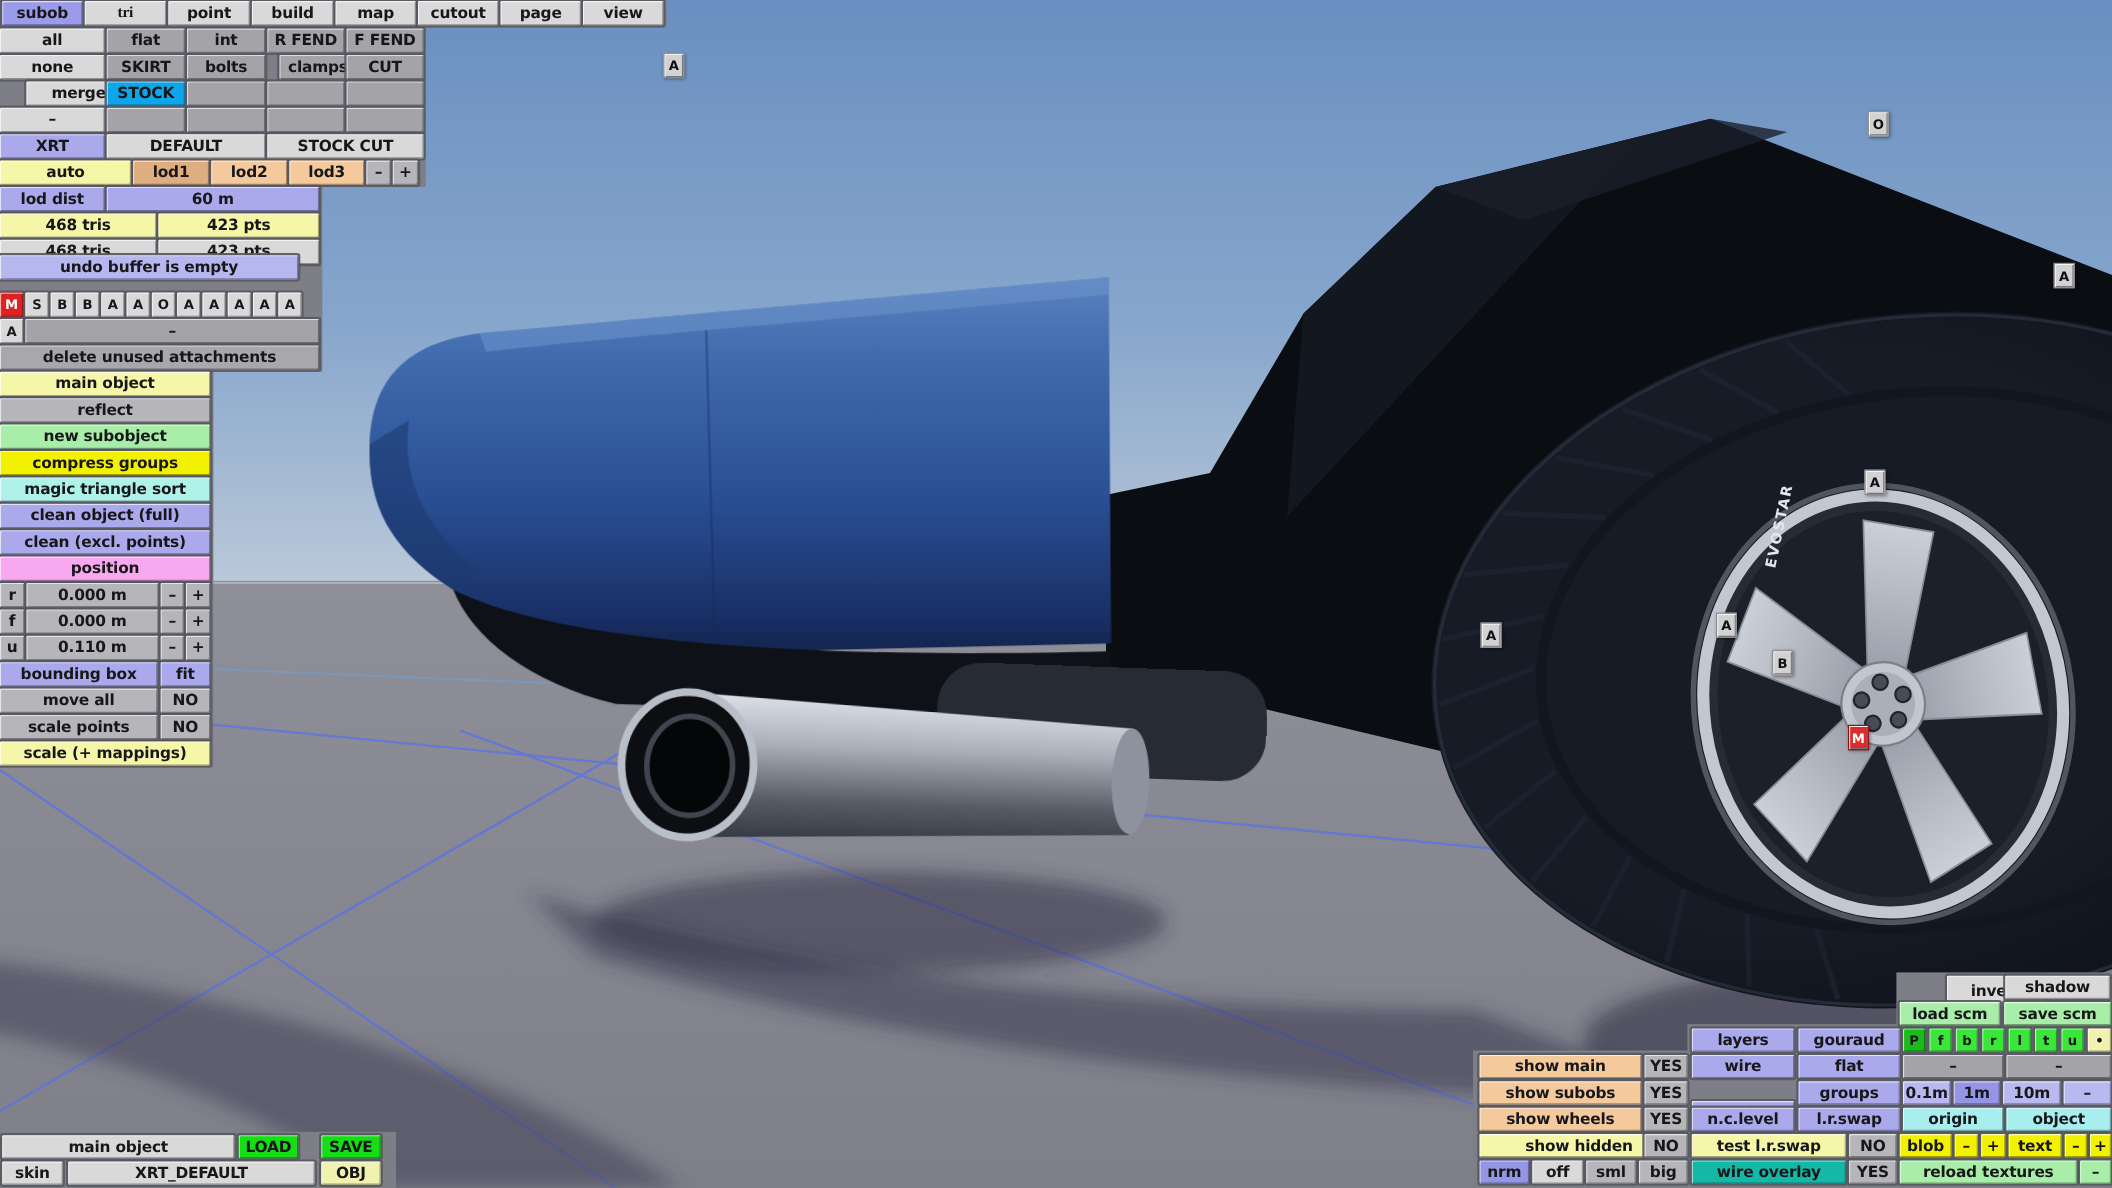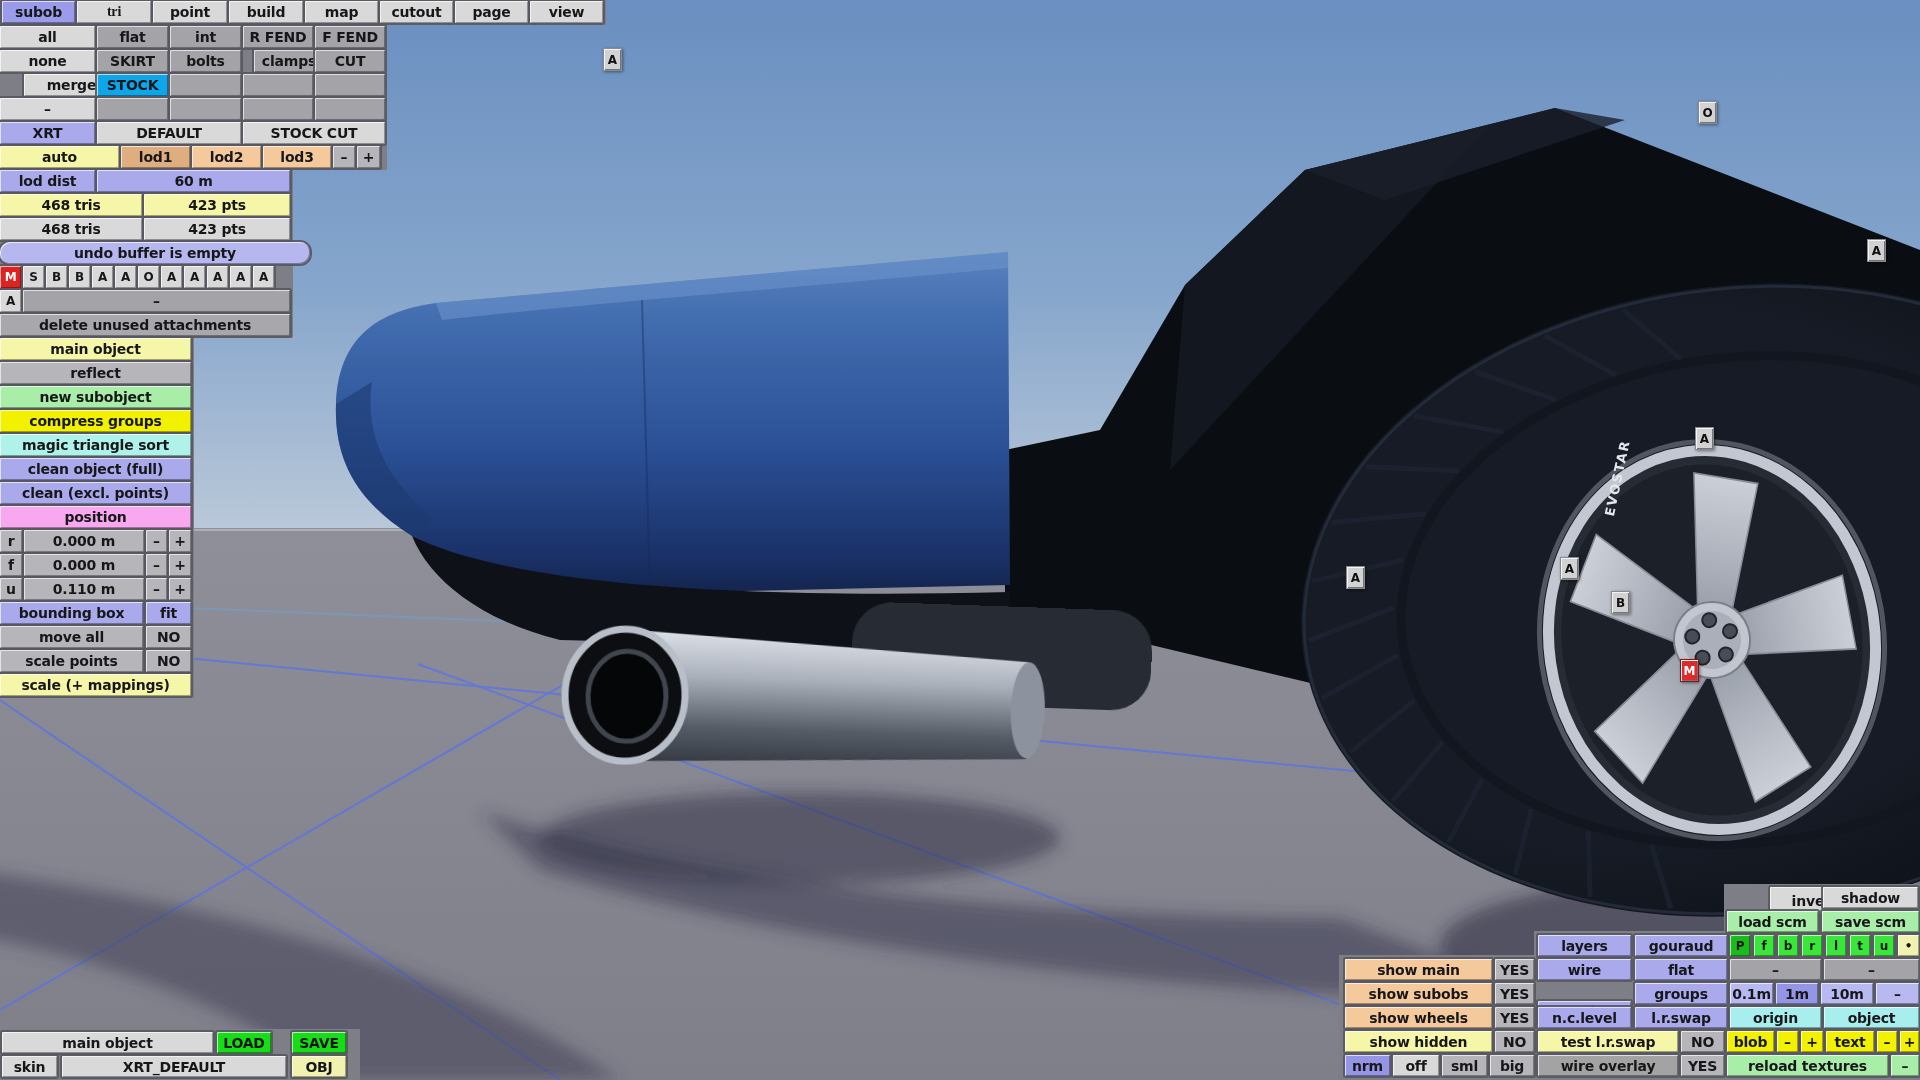--- a/index.html
+++ b/index.html
@@ -213,21 +213,21 @@
       <div class="cell" style="left: 192px; top: 146px; width: 69px; height: 22px; background: rgb(244, 201, 156);">lod2</div>
       <div class="cell" style="left: 263px; top: 146px; width: 68px; height: 22px; background: rgb(244, 201, 156);">lod3</div>
       <div class="cell" style="left: 333px; top: 146px; width: 22px; height: 22px; background: rgb(182, 182, 186);">–</div>
       <div class="cell" style="left: 357px; top: 146px; width: 23px; height: 22px; background: rgb(182, 182, 186);">+</div>
       <div class="cell" style="left: 0px; top: 170px; width: 95px; height: 22px; background: rgb(169, 169, 236);">lod dist</div>
       <div class="cell" style="left: 97px; top: 170px; width: 193px; height: 22px; background: rgb(169, 169, 236);">60 m</div>
       <div class="cell" style="left: 0px; top: 194px; width: 142px; height: 22px; background: rgb(246, 246, 168);">468 tris</div>
       <div class="cell" style="left: 144px; top: 194px; width: 146px; height: 22px; background: rgb(246, 246, 168);">423 pts</div>
       <div class="cell" style="left: 0px; top: 218px; width: 142px; height: 22px; background: rgb(217, 217, 217);">468 tris</div>
       <div class="cell" style="left: 144px; top: 218px; width: 146px; height: 22px; background: rgb(217, 217, 217);">423 pts</div>
-      <div class="cell" style="left: 0px; top: 242px; width: 310px; height: 22px; background: rgb(183, 183, 240); border-radius: 10px;">undo buffer is empty</div>
+      <div class="cell" style="left: 0px; top: 232px; width: 271px; height: 22px; background: rgb(183, 183, 240);">undo buffer is empty</div>
       <div class="cell fs12" style="left: 0px; top: 266px; width: 21px; height: 22px; background: rgb(221, 34, 34); color: rgb(255, 255, 255);">M</div>
       <div class="cell fs12" style="left: 23px; top: 266px; width: 21px; height: 22px; background: rgb(217, 217, 217);">S</div>
       <div class="cell fs12" style="left: 46px; top: 266px; width: 21px; height: 22px; background: rgb(217, 217, 217);">B</div>
       <div class="cell fs12" style="left: 69px; top: 266px; width: 21px; height: 22px; background: rgb(217, 217, 217);">B</div>
       <div class="cell fs12" style="left: 92px; top: 266px; width: 21px; height: 22px; background: rgb(217, 217, 217);">A</div>
       <div class="cell fs12" style="left: 115px; top: 266px; width: 21px; height: 22px; background: rgb(217, 217, 217);">A</div>
       <div class="cell fs12" style="left: 138px; top: 266px; width: 21px; height: 22px; background: rgb(217, 217, 217);">O</div>
       <div class="cell fs12" style="left: 161px; top: 266px; width: 21px; height: 22px; background: rgb(217, 217, 217);">A</div>
       <div class="cell fs12" style="left: 184px; top: 266px; width: 21px; height: 22px; background: rgb(217, 217, 217);">A</div>
       <div class="cell fs12" style="left: 207px; top: 266px; width: 21px; height: 22px; background: rgb(217, 217, 217);">A</div>
@@ -300,32 +300,32 @@
       <div class="cell" style="left: 1538px; top: 1007px; width: 93px; height: 21px; background: rgb(169, 169, 236);">n.c.level</div>
       <div class="cell" style="left: 1635px; top: 1007px; width: 92px; height: 21px; background: rgb(169, 169, 236);">l.r.swap</div>
       <div class="cell" style="left: 1730px; top: 1007px; width: 91px; height: 21px; background: rgb(168, 238, 238);">origin</div>
       <div class="cell" style="left: 1824px; top: 1007px; width: 95px; height: 21px; background: rgb(168, 238, 238);">object</div>
       <div class="cell" style="left: 1345px; top: 959px; width: 147px; height: 21px; background: rgb(244, 201, 156);">show main</div>
       <div class="cell" style="left: 1495px; top: 959px; width: 39px; height: 21px; background: rgb(182, 182, 186);">YES</div>
       <div class="cell" style="left: 1345px; top: 983px; width: 147px; height: 21px; background: rgb(244, 201, 156);">show subobs</div>
       <div class="cell" style="left: 1495px; top: 983px; width: 39px; height: 21px; background: rgb(182, 182, 186);">YES</div>
       <div class="cell" style="left: 1345px; top: 1007px; width: 147px; height: 21px; background: rgb(244, 201, 156);">show wheels</div>
       <div class="cell" style="left: 1495px; top: 1007px; width: 39px; height: 21px; background: rgb(182, 182, 186);">YES</div>
-      <div class="cell" style="left: 1345px; top: 1031px; width: 147px; height: 21px; background: rgb(246, 246, 168);">show hidden</div>
+      <div class="cell" style="left: 1345px; top: 1031px; width: 147px; height: 21px; background: rgb(246, 246, 168); padding-left: 17px;">show hidden</div>
       <div class="cell" style="left: 1495px; top: 1031px; width: 39px; height: 21px; background: rgb(182, 182, 186);">NO</div>
       <div class="cell" style="left: 1538px; top: 1031px; width: 140px; height: 21px; background: rgb(246, 246, 168);">test l.r.swap</div>
       <div class="cell" style="left: 1681px; top: 1031px; width: 43px; height: 21px; background: rgb(182, 182, 186);">NO</div>
       <div class="cell" style="left: 1727px; top: 1031px; width: 47px; height: 21px; background: rgb(242, 242, 0);">blob</div>
       <div class="cell" style="left: 1777px; top: 1031px; width: 21px; height: 21px; background: rgb(242, 242, 0);">–</div>
       <div class="cell" style="left: 1801px; top: 1031px; width: 22px; height: 21px; background: rgb(242, 242, 0);">+</div>
       <div class="cell" style="left: 1826px; top: 1031px; width: 48px; height: 21px; background: rgb(242, 242, 0);">text</div>
       <div class="cell" style="left: 1877px; top: 1031px; width: 20px; height: 21px; background: rgb(242, 242, 0);">–</div>
       <div class="cell" style="left: 1900px; top: 1031px; width: 19px; height: 21px; background: rgb(242, 242, 0);">+</div>
       <div class="cell" style="left: 1345px; top: 1055px; width: 45px; height: 21px; background: rgb(149, 149, 230);">nrm</div>
       <div class="cell" style="left: 1393px; top: 1055px; width: 46px; height: 21px; background: rgb(217, 217, 217);">off</div>
       <div class="cell" style="left: 1442px; top: 1055px; width: 45px; height: 21px; background: rgb(182, 182, 186);">sml</div>
       <div class="cell" style="left: 1490px; top: 1055px; width: 44px; height: 21px; background: rgb(182, 182, 186);">big</div>
-      <div class="cell" style="left: 1538px; top: 1055px; width: 140px; height: 21px; background: #a3a3a3;">wire overlay</div>
+      <div class="cell" style="left: 1538px; top: 1055px; width: 140px; height: 21px; background: #14b8a6;">wire overlay</div>
       <div class="cell" style="left: 1681px; top: 1055px; width: 43px; height: 21px; background: rgb(182, 182, 186);">YES</div>
       <div class="cell" style="left: 1727px; top: 1055px; width: 161px; height: 21px; background: rgb(168, 238, 168);">reload textures</div>
       <div class="cell" style="left: 1891px; top: 1055px; width: 28px; height: 21px; background: rgb(168, 238, 168);">–</div>
     </div>
 </div>
 
 </body></html>

